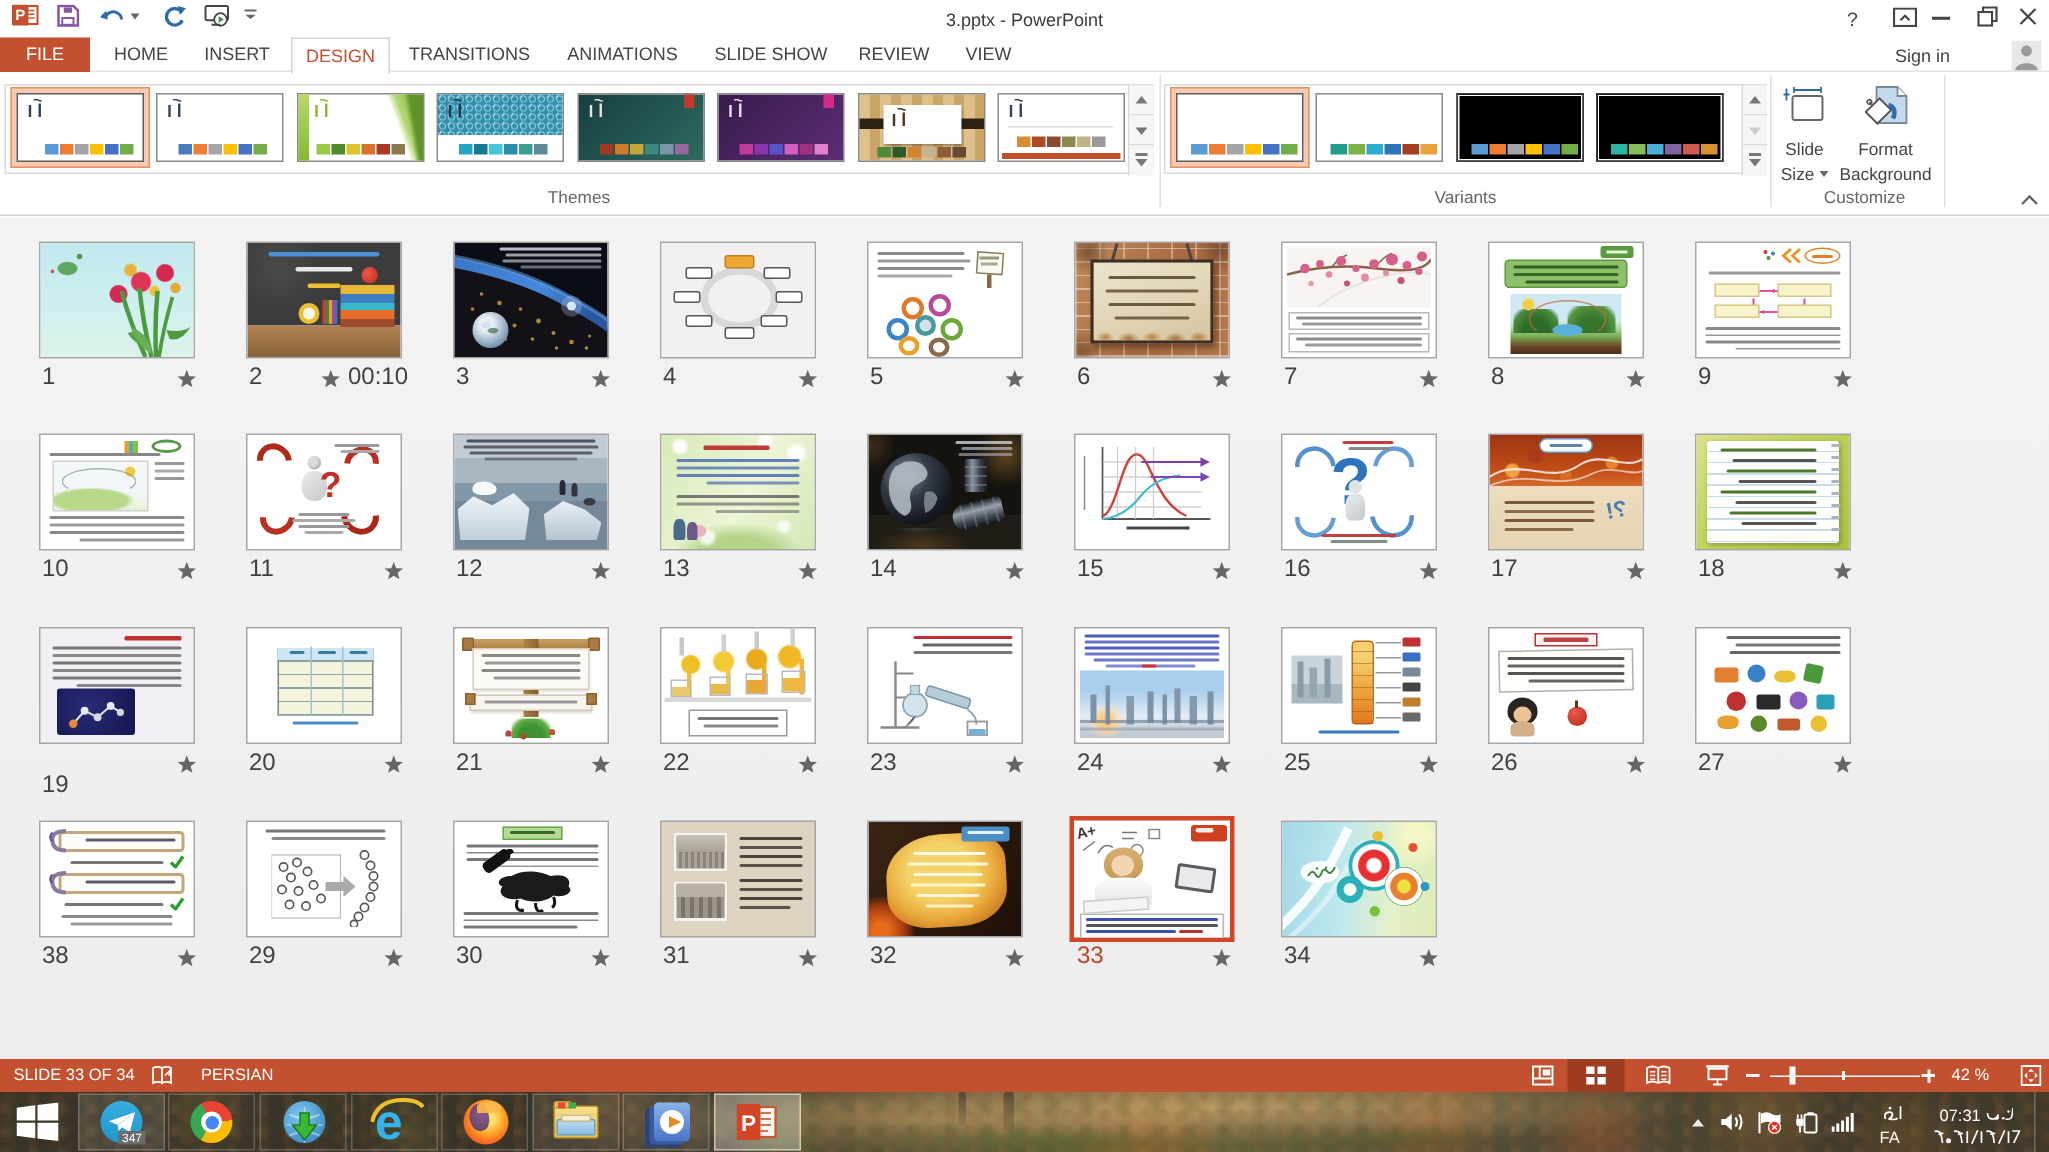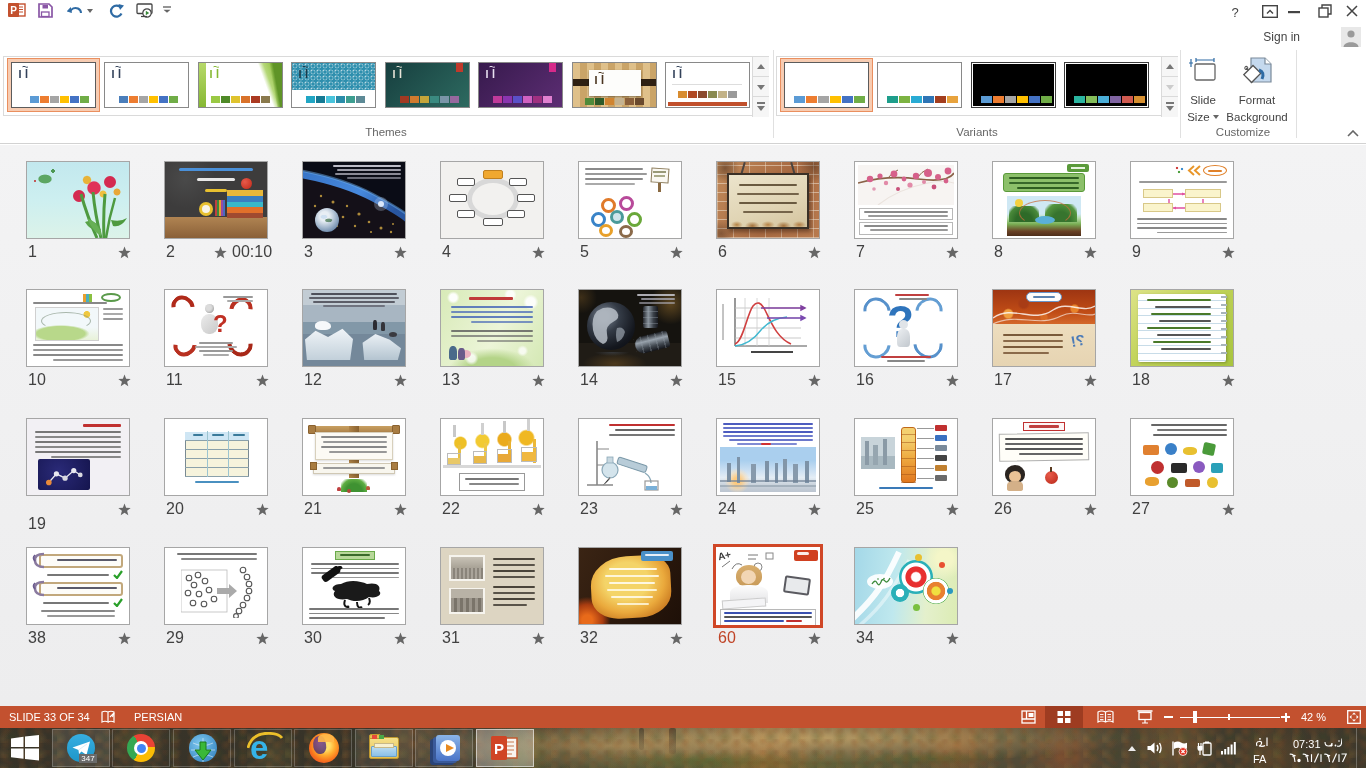--- a/index.html
+++ b/index.html
@@ -32,20 +32,21 @@
 .ln{position:absolute;border-radius:1px}
 
 #status{position:absolute;left:0;top:706px;width:1366px;height:22px;background:#c3512f;color:#fff;font-size:11px}
 
 #taskbar{position:absolute;left:0;top:728px;width:1366px;height:40px;background:#514a3d;overflow:hidden}
 .tbtn{position:absolute;top:1px;width:58px;height:38px;border:1px solid rgba(255,255,255,0.22)}
 </style></head>
 <body>
 <div id="app">
 <div id="titlebar">
+  <div id="title">3.pptx - PowerPoint</div>
 
   <svg class="ab" style="left:8px;top:3px" width="19" height="15" viewBox="0 0 19 15">
     <rect x="9" y="1" width="8" height="12" fill="#fff" stroke="#c3512f" stroke-width="1.4"></rect>
     <path d="M11 4h4M11 6.5h4M11 9h4" stroke="#c3512f" stroke-width="1"></path>
     <rect x="0" y="0" width="11" height="14" rx="1" fill="#c3512f"></rect>
     <text x="5.5" y="10.5" font-size="10" font-weight="bold" fill="#fff" text-anchor="middle" font-family="Liberation Sans">P</text>
   </svg>
 
   <svg class="ab" style="left:38px;top:3px" width="15" height="15" viewBox="0 0 15 15">
     <path d="M1 1h10l3 3v10H1z" fill="none" stroke="#8956a5" stroke-width="1.7"></path>
@@ -87,20 +88,31 @@
   <svg class="ab" style="left:1288px;top:11px" width="12" height="3" viewBox="0 0 12 3">
     <rect width="12" height="2.2" fill="#444"></rect>
   </svg>
   <svg class="ab" style="left:1318px;top:4px" width="14" height="14" viewBox="0 0 14 14">
     <rect x="1" y="4" width="9" height="9" fill="#fff" stroke="#444" stroke-width="1.4"></rect>
     <path d="M4 4 V1 H13 V10 H10" fill="none" stroke="#444" stroke-width="1.4"></path>
   </svg>
   <svg class="ab" style="left:1346px;top:5px" width="12" height="12" viewBox="0 0 12 12">
     <path d="M1 1 L11 11 M11 1 L1 11" stroke="#444" stroke-width="1.5"></path>
   </svg>
+</div>
+<div id="tabs">
+  <div class="tab" id="tfile">FILE</div>
+  <div class="tab" style="left:66px;width:56px">HOME</div>
+  <div class="tab" style="left:128px;width:60px">INSERT</div>
+  <div class="tab" id="tdesign" style="left:194px;width:66px">DESIGN</div>
+  <div class="tab" style="left:260px;width:106px">TRANSITIONS</div>
+  <div class="tab" style="left:366px;width:98px">ANIMATIONS</div>
+  <div class="tab" style="left:464px;width:100px">SLIDE SHOW</div>
+  <div class="tab" style="left:564px;width:64px">REVIEW</div>
+  <div class="tab" style="left:628px;width:62px">VIEW</div>
 </div>
 <div id="signin">Sign in</div>
 <svg class="ab" style="left:1341px;top:27px" width="20" height="20" viewBox="0 0 20 20">
   <rect width="20" height="20" fill="#e8e8e8"></rect>
   <circle cx="10" cy="7" r="3.6" fill="#9a9a9a"></circle>
   <path d="M2.5 20 C2.5 13.5 17.5 13.5 17.5 20 z" fill="#9a9a9a"></path>
 </svg>
 <svg width="0" height="0" style="position:absolute">
   <symbol id="gaa" viewBox="0 0 11 13">
     <path d="M9.5 3 v9" stroke-width="1.6" fill="none"></path>
@@ -1019,21 +1031,21 @@
   <div class="ab" style="left:25px;top:23px;width:15px;height:14px;border-radius:50%;background:#f2d6b4"></div>
   <div class="ab" style="left:14px;top:38px;width:38px;height:18px;border-radius:45% 45% 0 0;background:linear-gradient(180deg,#fdfdfd,#e4e4e6)"></div>
   <div class="ab" style="left:6px;top:52px;width:44px;height:9px;background:#f4f4f6;border:1px solid #ccc;transform:rotate(-4deg)"></div>
   <div class="ab" style="left:68px;top:30px;width:26px;height:17px;background:#e8eaec;border:2px solid #5a5a60;border-radius:2px;transform:rotate(8deg)"></div>
   <div class="ab" style="left:4px;top:62px;width:96px;height:17px;border:1px solid #b8b8b8;background:#fefefe"></div>
   <div class="ln" style="left:8px;top:65px;width:88px;height:1.8px;background:#3a50b0"></div>
   <div class="ln" style="left:8px;top:69px;width:88px;height:1.8px;background:#555"></div>
   <div class="ln" style="left:8px;top:73px;width:60px;height:1.8px;background:#3a50b0"></div>
   <div class="ln" style="left:70px;top:73px;width:16px;height:1.8px;background:#c03030"></div>
 </div>
-<div class="num" style="left:718px;top:484px;color:#c04427">60</div>
+<div class="num" style="left:718px;top:484px;color:#c04427">33</div>
       <svg class="star" style="left:808px;top:487px">
         <use href="#gstar"></use>
       </svg>
 <div class="sl" style="left:854px;top:402px">
   <div class="ab" style="left:0;top:0;width:102px;height:76px;background:radial-gradient(circle 26px at 88% 14%,#f4f6c8 30%,transparent 80%),linear-gradient(95deg,#a4d8e8 0%,#bfe8ee 40%,#e4f0cc 70%,#dcecb4 100%)"></div>
   <svg class="ab" style="left:0;top:0" width="102" height="76" viewBox="0 0 102 76">
           <path d="M-6 74 C22 48 30 34 44 4" stroke="rgba(255,255,255,0.9)" stroke-width="6" fill="none"></path>
           <path d="M4 78 C30 56 38 40 54 12" stroke="rgba(255,255,255,0.45)" stroke-width="3.5" fill="none"></path>
         </svg>
   <div class="ab" style="left:44px;top:12px;width:34px;height:34px;border-radius:50%;background:radial-gradient(circle,#fff 0 18%,#e83030 24% 42%,#fff 46% 58%,#2ab0b8 62% 78%,#e86030 82%)"></div>

